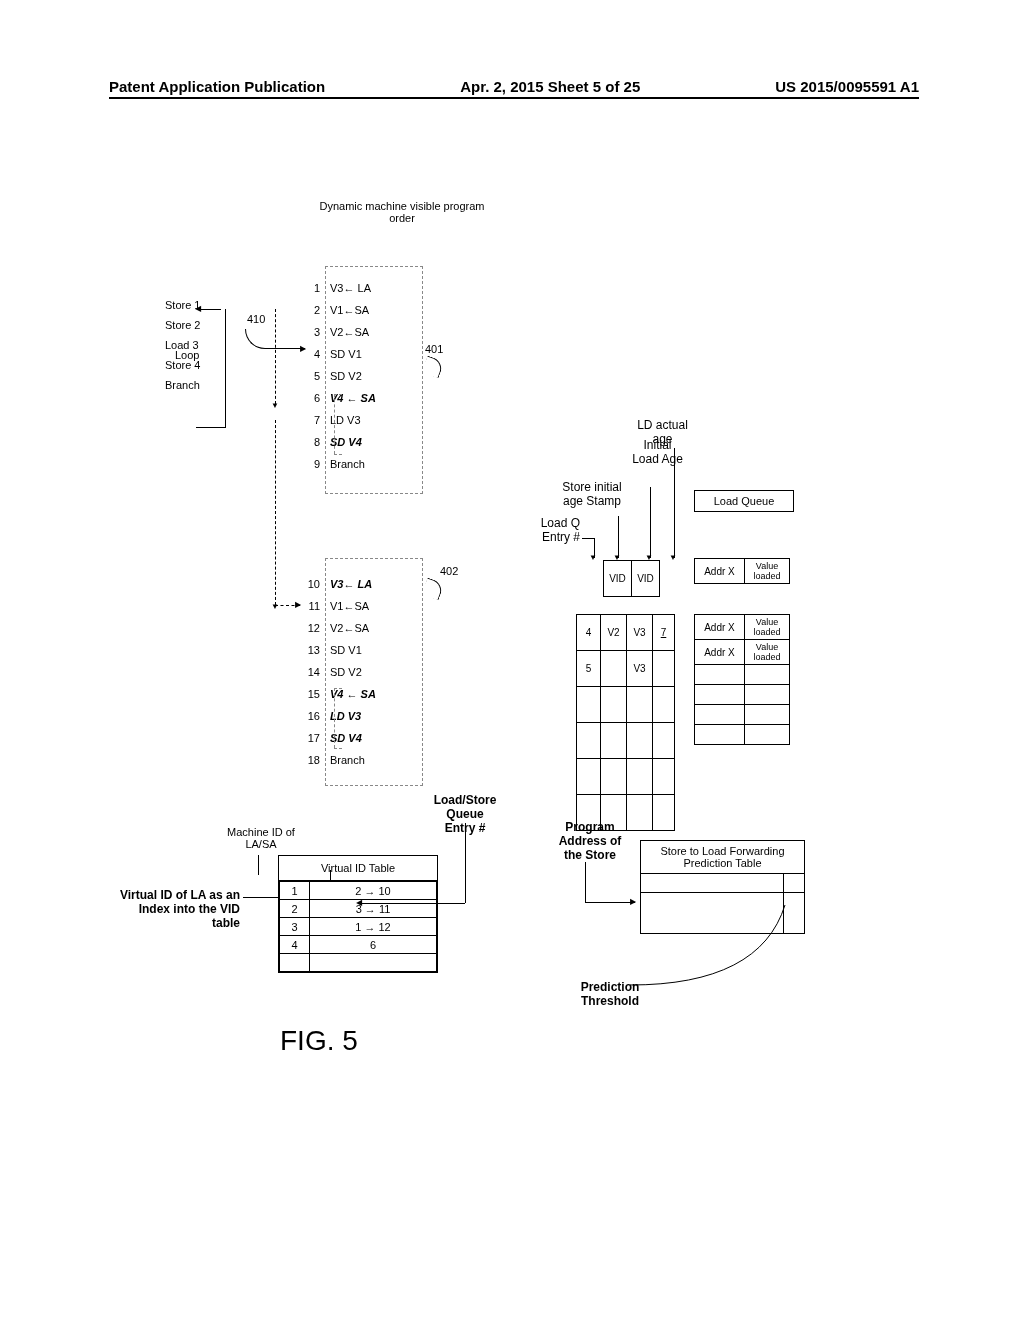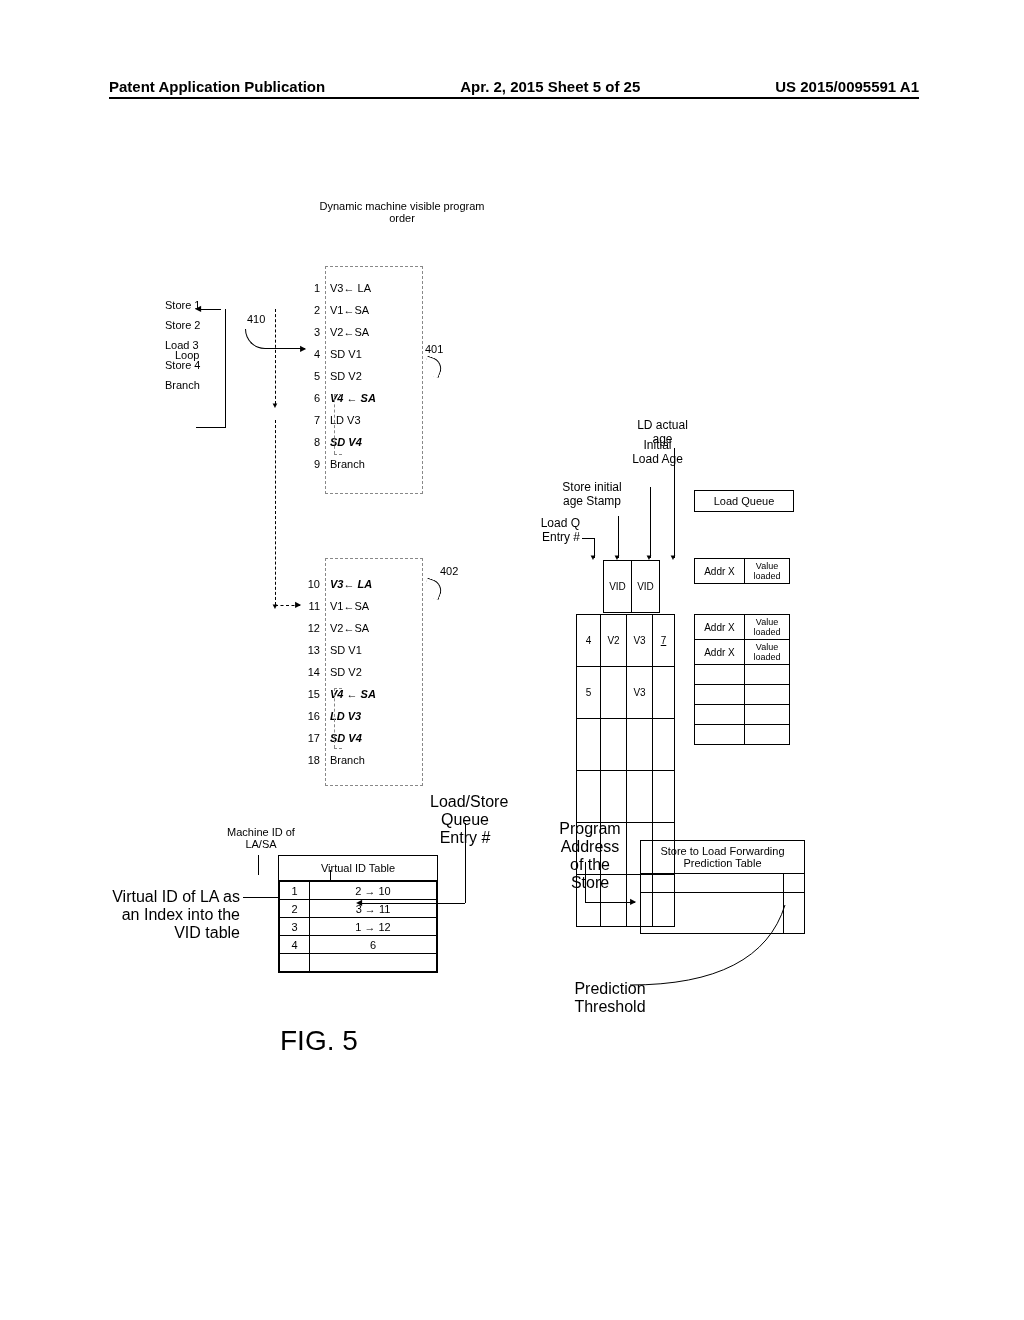--- a/index.html
+++ b/index.html
@@ -45,28 +45,28 @@
   .italic { font-style: italic; font-weight: bold;}
   .dashed-box { position: absolute; border: 1px dashed #888; }
   .callout { position: absolute; font-size: 11px; }
   
   .vid-table { position: absolute; border: 1px solid #000; }
   .vid-table td { border: 1px solid #000; padding: 2px 6px; font-size:11px; text-align:center; height:18px;}
   .vid-title { position: absolute; font-size: 11px; text-align:center;}
   
   .lq-headers { position: absolute; font-size: 12px; text-align:center; }
   .lq-table { position: absolute; border-collapse: collapse; }
-  .lq-table td { border: 1px solid #000; font-size:10px; text-align:center; padding: 20px 4px; height:20px;}
+  .lq-table td { border: 1px solid #000; font-size:10px; text-align:center; padding: 12px 4px; height:20px;}
   .lq-table2 td { border: 1px solid #000; font-size:10px; text-align:center; padding: 2px 6px; height:20px;}
   
   .stl-box { position: absolute; border: 1px solid #000; }
   .stl-box .title { font-size: 11px; text-align:center; padding: 4px;}
   .stl-box .body { border-top:1px solid #000; height:60px; position: relative;}
   .fig-label { position: absolute; font-size: 28px; }
-  .thin { font-size: 16px; }
+  .thin { font-size: 12px; font-weight: bold; }
   .underline { text-decoration: underline;}
 </style>
 </head>
 <body>
 
 <div class="page-header">
   <span>Patent Application Publication</span>
   <span>Apr. 2, 2015  Sheet 5 of 25</span>
   <span>US 2015/0095591 A1</span>
 </div>

